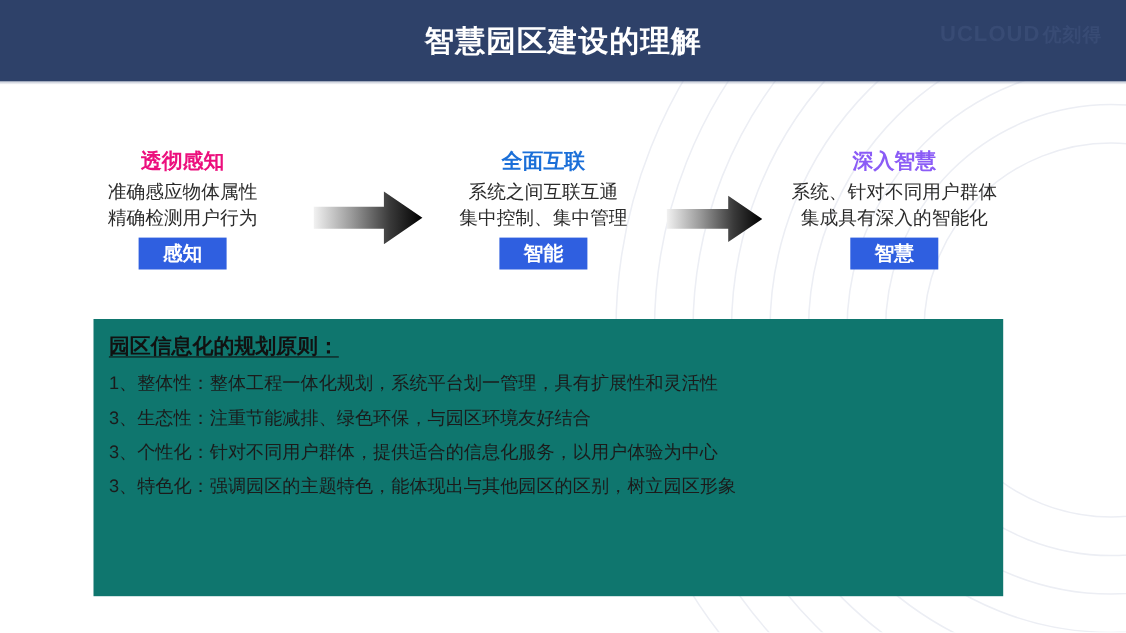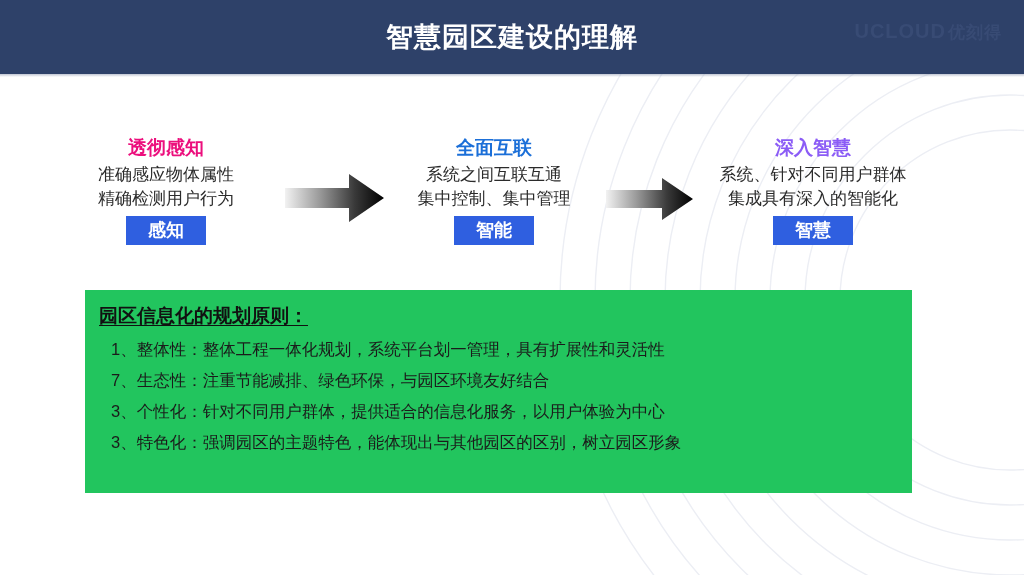--- a/index.html
+++ b/index.html
@@ -131,22 +131,22 @@
   .arrow { position: absolute; z-index: 3; }
   .arrow-1 { left: 285px; top: 172px; }
   .arrow-2 { left: 606px; top: 176px; }
 
   
   .panel {
     position: absolute;
     left: 85px;
     top: 290px;
     width: 827px;
-    height: 203px;
-    background: #22c55e;
+    height: 252px;
+    background: #0f766e;
     z-index: 3;
     box-sizing: border-box;
     padding: 12px 0 0 14px;
   }
   .panel-title {
     font-size: 19px;
     font-weight: bold;
     color: #111111;
     line-height: 28px;
     text-decoration: underline;
@@ -158,21 +158,20 @@
   .panel-list {
     list-style: none;
     margin: 0;
     padding: 0;
   }
   .panel-list li {
     font-size: 16.5px;
     color: #1b1b1b;
     line-height: 31px;
     white-space: nowrap;
-    margin-left: 12px;
   }
 </style>
 </head>
 <body>
 
 <div class="slide">
 
   <svg class="bg-arcs" width="1024" height="575" viewBox="0 0 1024 575">
     <g fill="none" stroke="#eceef4" stroke-width="1.4">
       <circle cx="1010" cy="300" r="170"></circle>
@@ -239,19 +238,19 @@
         <stop offset="100%" stop-color="#000000"></stop>
       </linearGradient>
     </defs>
     <path d="M0,14 L56,14 L56,2 L87,23 L56,44 L56,32 L0,32 Z" fill="url(#gradArrow2)"></path>
   </svg>
 
   <div class="panel">
     <div class="panel-title">园区信息化的规划原则：</div>
     <ul class="panel-list">
       <li>1、整体性：整体工程一体化规划，系统平台划一管理，具有扩展性和灵活性</li>
-      <li>7、生态性：注重节能减排、绿色环保，与园区环境友好结合</li>
+      <li>3、生态性：注重节能减排、绿色环保，与园区环境友好结合</li>
       <li>3、个性化：针对不同用户群体，提供适合的信息化服务，以用户体验为中心</li>
       <li>3、特色化：强调园区的主题特色，能体现出与其他园区的区别，树立园区形象</li>
     </ul>
   </div>
 
 </div>
 
 </body></html>

